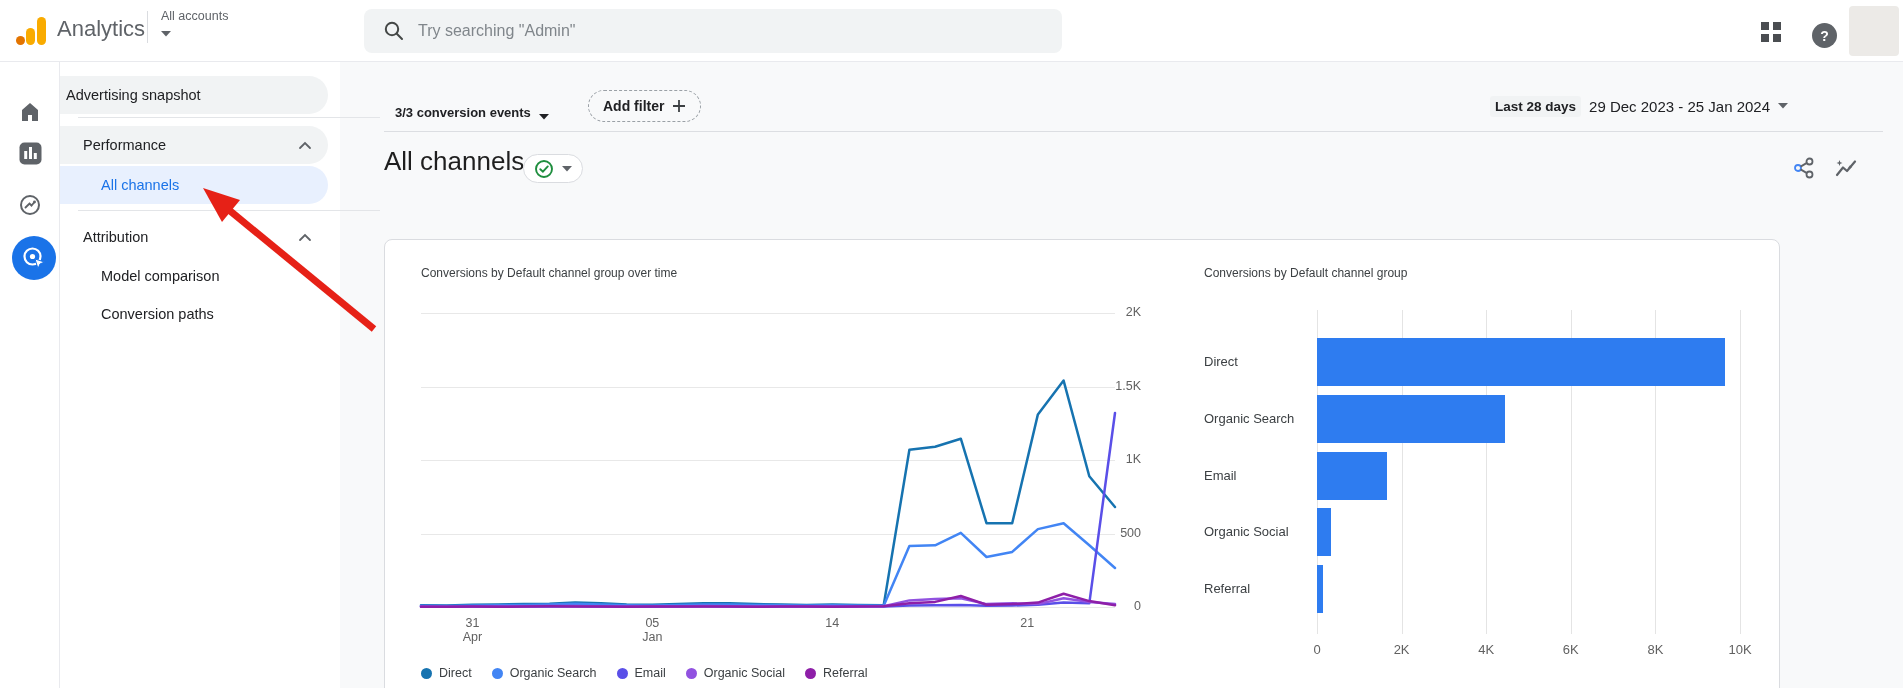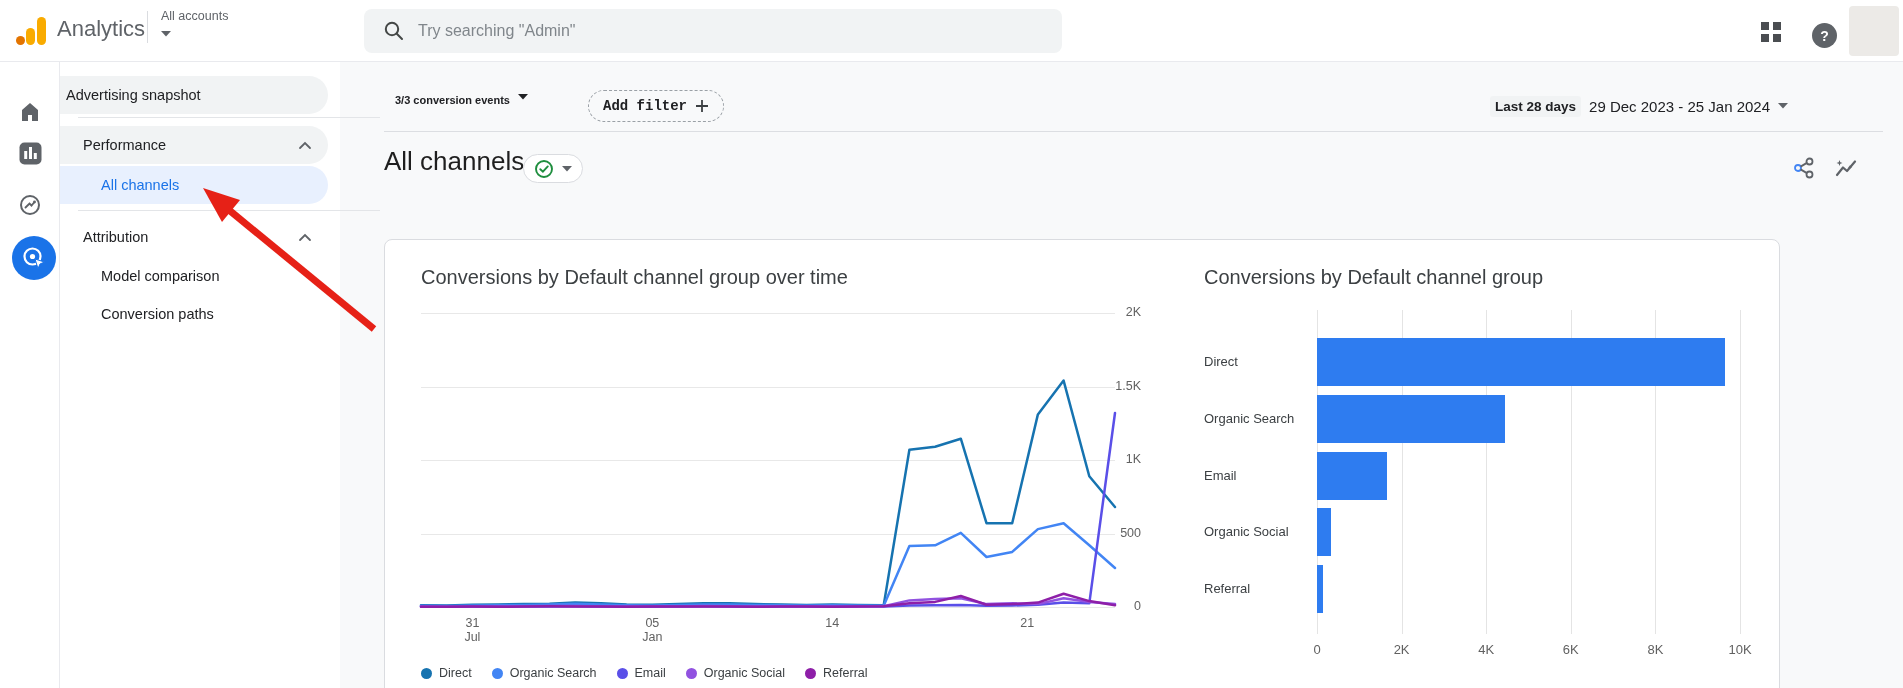--- a/index.html
+++ b/index.html
@@ -46,42 +46,42 @@
   .sidebar { position:absolute; left:60px; top:62px; width:280px; height:626px; background:#fff; z-index:4; }
   .sb-item { position:absolute; left:0; width:268px; display:flex; align-items:center;
     font-size:14.5px; font-weight:500; color:#202124; cursor:pointer; }
   .pill-gray { background:#f1f3f4; border-radius:0 19px 19px 0; }
   .pill-blue { background:#e8f0fe; border-radius:0 19px 19px 0; color:#1a73e8; }
   .sb-div { position:absolute; left:18px; width:302px; height:1px; background:#e3e5e8; }
   .sb-caret { position:absolute; right:16px; top:50%; margin-top:-5px; }
 
   
   .main { position:absolute; left:340px; top:62px; width:1563px; height:626px; background:#f8f9fa; }
-  .conv-events { position:absolute; left:55px; top:32px; height:26px; display:flex; align-items:flex-start;
-    gap:8px; font-size:11px; font-weight:600; color:#202124; cursor:pointer; }
+  .conv-events { position:absolute; left:55px; top:32px; height:26px; display:flex; align-items:flex-end;
+    gap:8px; font-size:13px; font-weight:600; color:#202124; cursor:pointer; }
   .add-filter { position:absolute; left:248px; top:28px; height:32px; padding:0 14px;
     border:1px dashed #9aa0a6; border-radius:16px; display:flex; align-items:center; gap:8px;
-    font-size:14px; font-weight:600; color:#202124; cursor:pointer;font-family:Liberation Mono, monospace; }
+    font-size:14px; font-weight:600; color:#202124; cursor:pointer; }
   .daterange { position:absolute; left:1150px; top:30px; height:28px; display:flex; align-items:center;
     gap:8px; cursor:pointer; }
   .daterange .preset { font-size:13.5px; font-weight:700; color:#202124; background:#f1f3f4;
     padding:3px 5px; border-radius:3px; }
   .daterange .dates { font-size:15px; font-weight:500; color:#202124; }
   .main-hdiv { position:absolute; left:44px; top:69px; width:1499px; height:1px; background:#dcdee2; }
   .title-row h1 { position:absolute; left:44px; top:84px; font-size:26px; font-weight:400; color:#1f1f1f; }
   .status-badge { position:absolute; left:183px; top:92px; height:29px; padding:0 10px;
     border:1px solid #dadce0; border-radius:15px; background:#fff; display:flex; align-items:center;
     gap:8px; cursor:pointer; }
   .hdr-icon { position:absolute; top:92px; width:28px; height:28px; display:flex; align-items:center;
     justify-content:center; cursor:pointer; }
 
   
   .card { position:absolute; left:44px; top:177px; width:1396px; height:472px; background:#fff;
     border:1px solid #dadce0; border-radius:8px; }
-  .chart-title { position:absolute; top:26px; font-size:20px; font-weight:400; color:#3c4043; }
+  .chart-title { position:absolute; top:26px; font-size:12px; font-weight:400; color:#3c4043; }
   .lt { left:36px; } .rt { left:819px; }
   #linechart, #barchart { position:absolute; left:0; top:0; width:100%; height:100%; }
   .hgrid { position:absolute; height:1px; background:#e8e8e8; }
   .vgrid { position:absolute; width:1px; background:#e4e4e4; }
   .ytick { position:absolute; width:52px; text-align:right; font-size:12.5px; color:#616161; }
   .xtick { position:absolute; width:44px; text-align:center; font-size:12.5px; color:#616161; line-height:14px; }
   .btick { position:absolute; width:40px; text-align:center; font-size:13px; color:#616161; }
   .bcat { position:absolute; width:106px; font-size:13px; color:#3c4043; }
   .hbar { position:absolute; }
   .legend { position:absolute; left:36px; top:426px; display:flex; gap:20px; align-items:center; }
@@ -251,21 +251,21 @@
           <div class="hgrid" style="left: 36px; top: 293.5px; width: 694px;"></div>
           <div class="ytick" style="left: 704px; top: 285.5px;">500</div>
           <div class="hgrid" style="left: 36px; top: 220px; width: 694px;"></div>
           <div class="ytick" style="left: 704px; top: 212px;">1K</div>
           <div class="hgrid" style="left: 36px; top: 146.5px; width: 694px;"></div>
           <div class="ytick" style="left: 704px; top: 138.5px;">1.5K</div>
           <div class="hgrid" style="left: 36px; top: 73px; width: 694px;"></div>
           <div class="ytick" style="left: 704px; top: 65px;">2K</div>
           <div class="xtick" style="left: 65.4074px; top: 376px;">
             <div>31</div>
-            <div>Jul</div>
+            <div>Apr</div>
           </div>
           <div class="xtick" style="left: 245.333px; top: 376px;">
             <div>05</div>
             <div>Jan</div>
           </div>
           <div class="xtick" style="left: 425.259px; top: 376px;">
             <div>14</div>
           </div>
           <div class="xtick" style="left: 605.185px; top: 376px; text-align: right;">
             <div>21</div>

